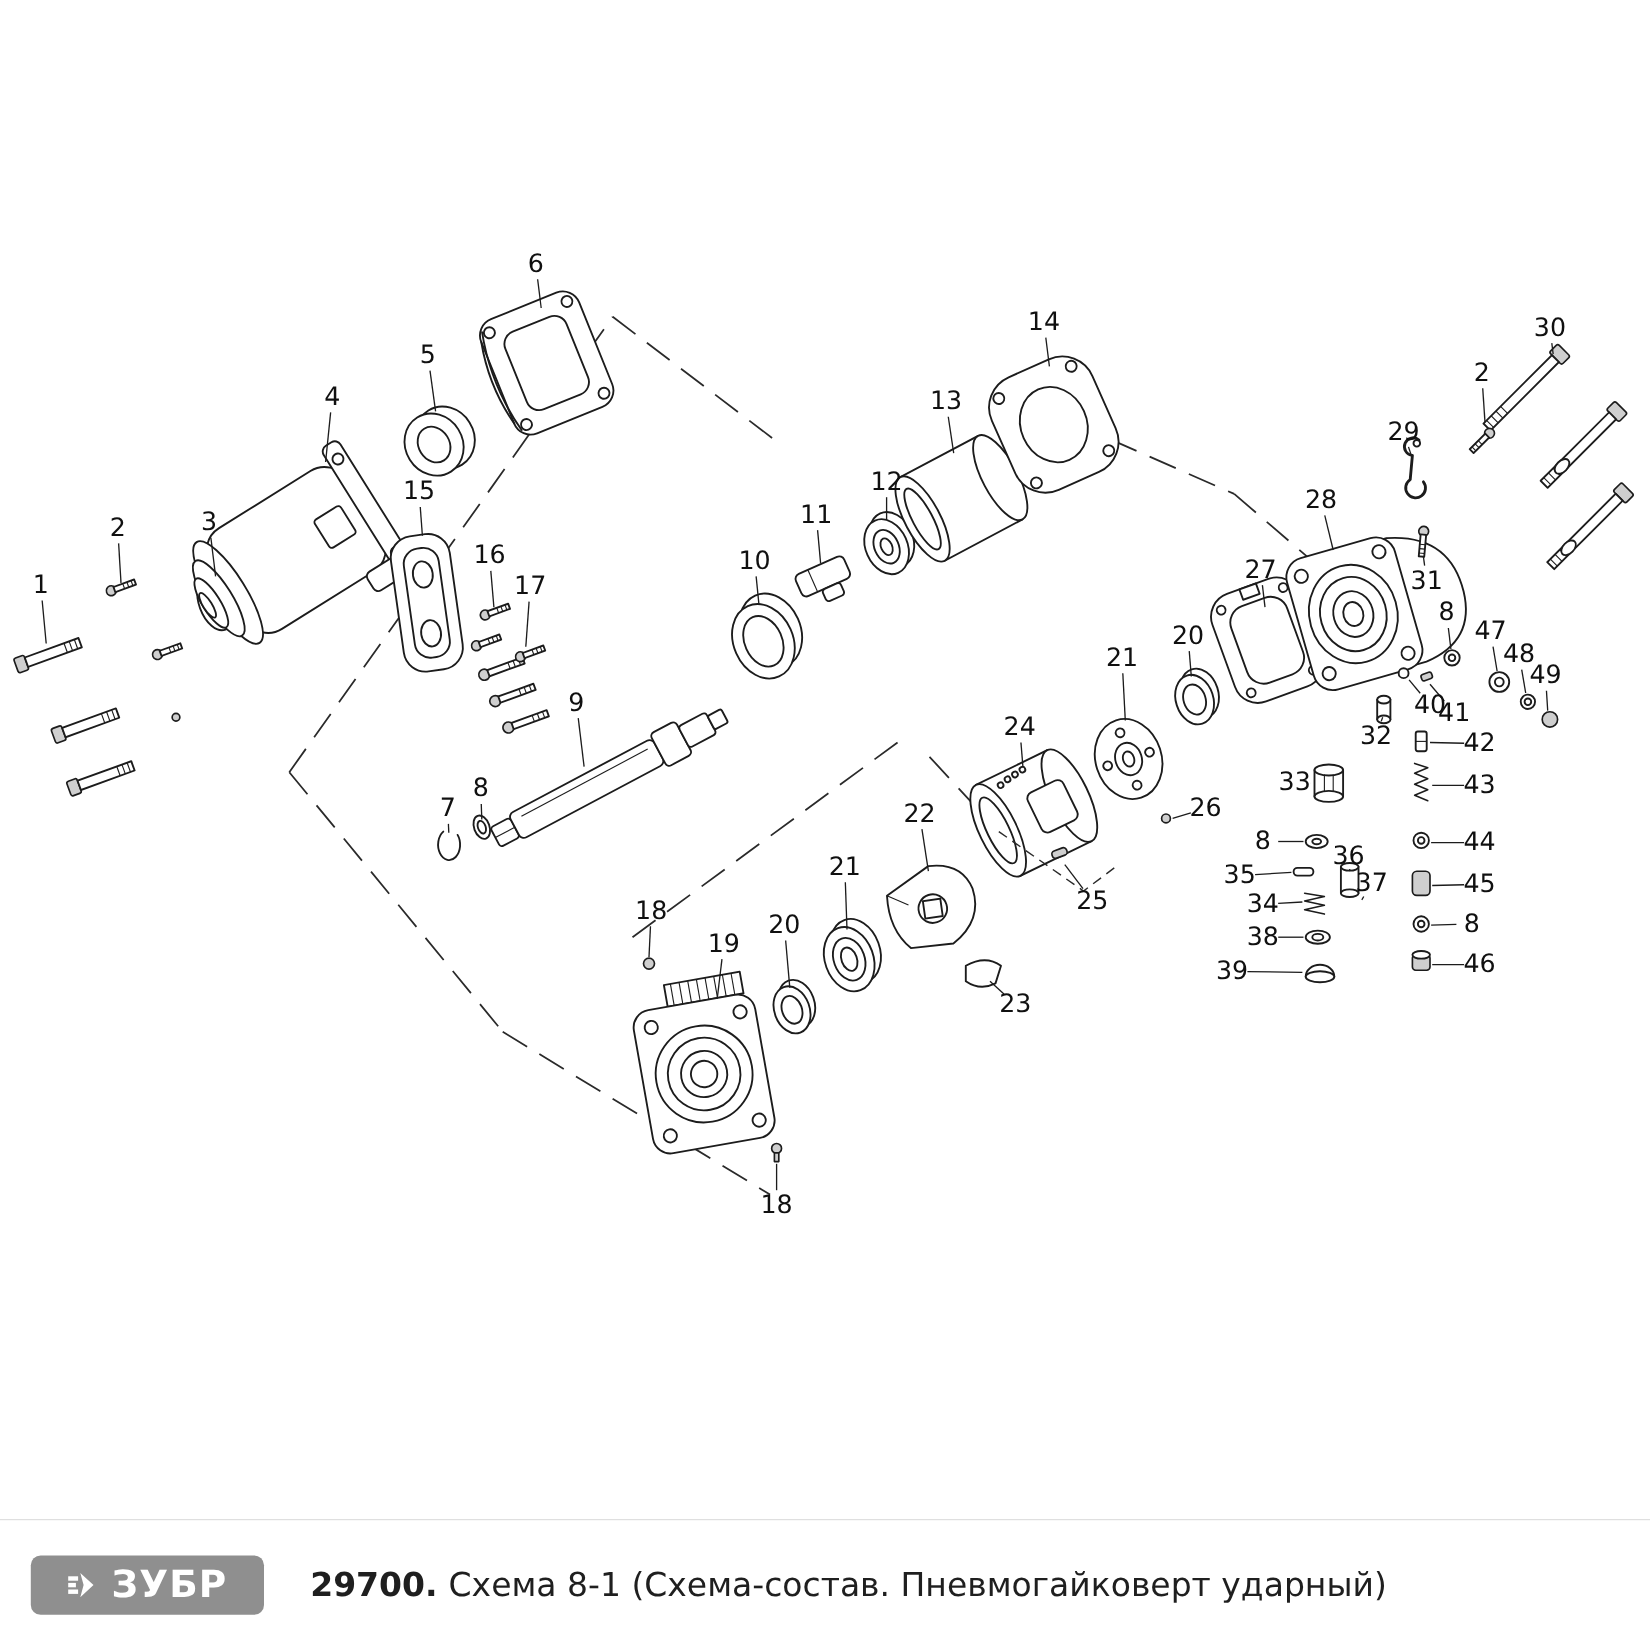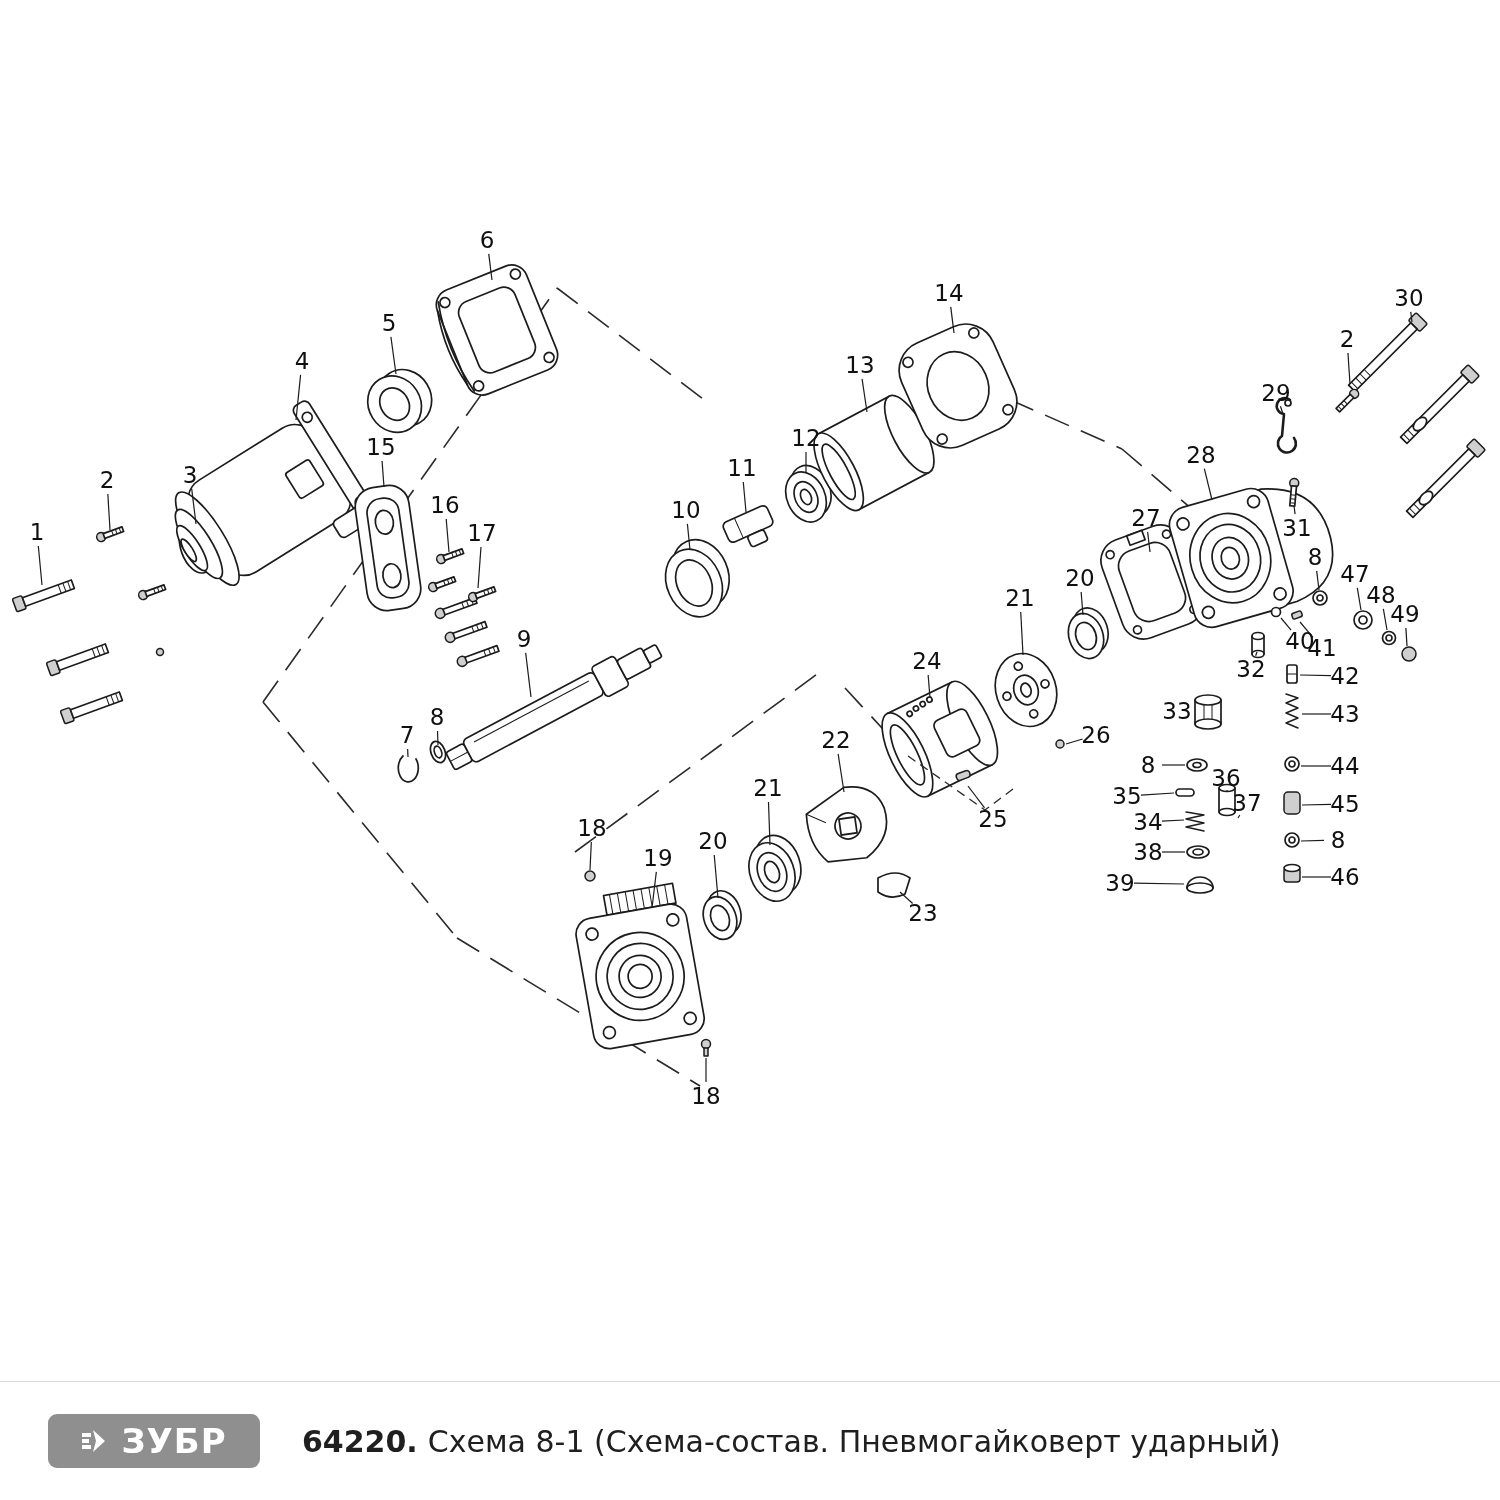--- a/index.html
+++ b/index.html
@@ -10,21 +10,21 @@
   .g{fill:#cfcfcf;stroke:#1c1c1c;stroke-width:1.5;stroke-linejoin:round}
   .s{fill:none;stroke:#1c1c1c;stroke-width:1.7;stroke-linecap:round;stroke-linejoin:round}
   .thin{stroke:#1c1c1c;stroke-width:1;fill:none}
   .d{fill:none;stroke:#2a2a2a;stroke-width:1.6;stroke-dasharray:26 13}
   .d2{fill:none;stroke:#2a2a2a;stroke-width:1.3;stroke-dasharray:9 6}
   .leader{stroke:#1c1c1c;stroke-width:1.2}
   .callout{font-size:23px;fill:#101010;font-family:"DejaVu Sans",sans-serif}
   
   .footer{position:absolute;left:0;top:1381px;width:1500px;height:119px;
           border-top:1px solid #dcdcdc;display:flex;align-items:center;gap:42px;
-          padding-left:48px;box-sizing:border-box;background:#fff}
+          padding-left:28px;box-sizing:border-box;background:#fff}
   .logo{width:212px;height:54px;background:#8f8f8f;border-radius:9px;display:flex;
         align-items:center;justify-content:center;gap:10px;flex:0 0 auto}
   .logo-text{color:#fff;font-weight:bold;font-size:34px;letter-spacing:1px;line-height:1}
   .caption{font-size:30px;color:#1f1f1f;white-space:nowrap}
   .code{font-weight:bold;margin-right:10px}
 </style>
 </head>
 <body>
 
 
@@ -512,18 +512,18 @@
       <g fill="#ffffff">
         <rect x="1" y="7" width="9" height="4"></rect>
         <rect x="1" y="13" width="7" height="4"></rect>
         <rect x="1" y="19" width="9" height="4"></rect>
         <path d="M12 4l12 11-12 11 3-11z"></path>
       </g>
     </svg>
     <span class="logo-text">ЗУБР</span>
   </div>
   <div class="caption">
-    <span class="code">64220.</span><span>Схема 8-1 (Схема-состав. Пневмогайковерт ударный)</span>
+    <span class="code">29700.</span><span>Схема 8-1 (Схема-состав. Пневмогайковерт ударный)</span>
   </div>
 </div>
 
 
 
 
 </body></html>

